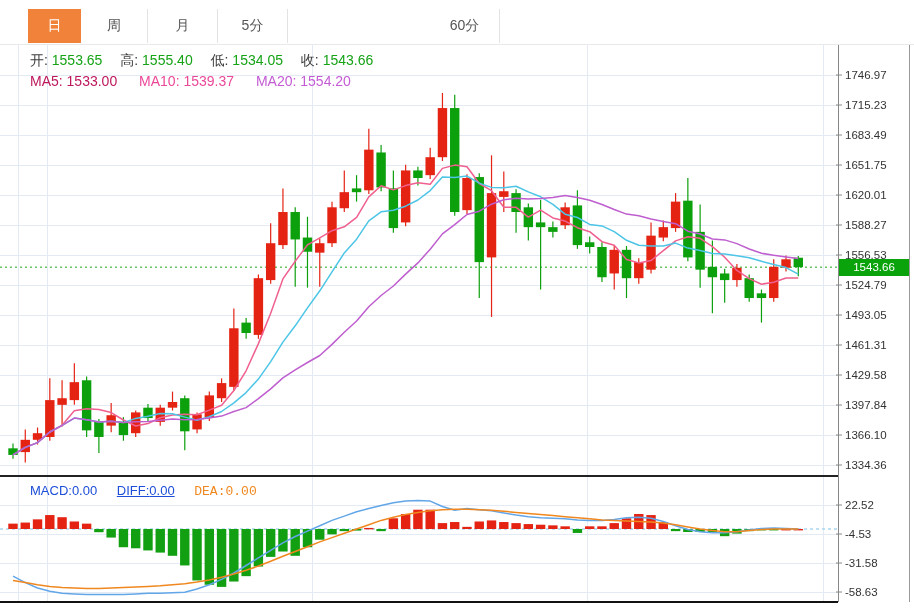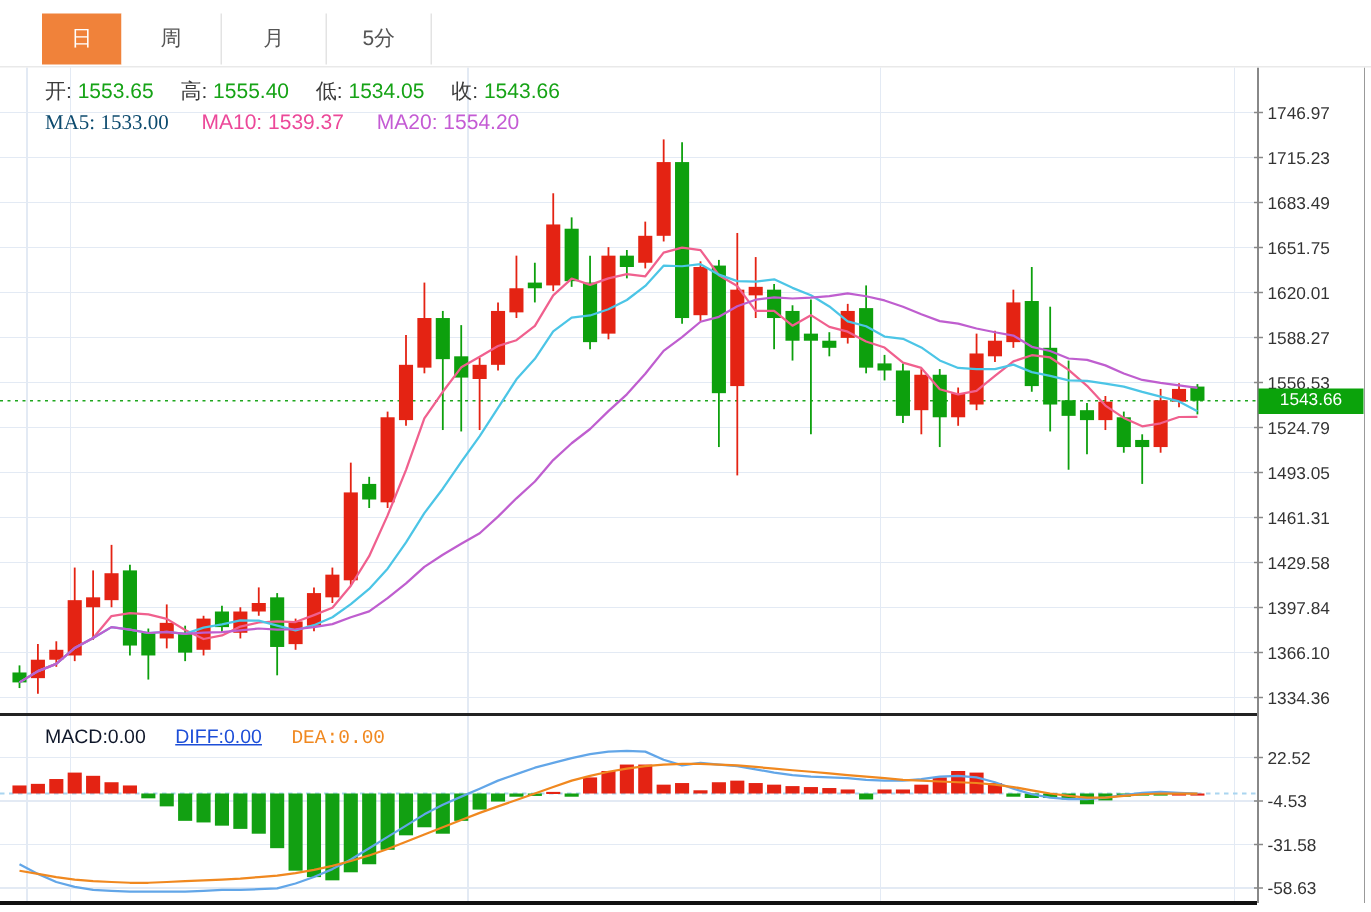--- a/index.html
+++ b/index.html
@@ -30,20 +30,21 @@
 </head>
 <body>
 
 <div class="stage">
 
   <div class="tabbar">
     <div class="tab active first" style="left:28px;width:53px;">日</div>
     <div class="tab" style="left:81px;width:67px;">周</div>
     <div class="tab" style="left:148px;width:70px;">月</div>
     <div class="tab" style="left:218px;width:70px;">5分</div>
+    <div class="tab" style="left:430px;width:70px;">60分</div>
   </div>
 
   <svg class="chart" id="chart-svg" width="914" height="608" viewBox="0 0 914 608">
       <g>
         <line x1="0" y1="75" x2="838" y2="75" stroke="#e3eaf4" stroke-width="1" shape-rendering="crispEdges"></line>
         <line x1="0" y1="105" x2="838" y2="105" stroke="#e3eaf4" stroke-width="1" shape-rendering="crispEdges"></line>
         <line x1="0" y1="135" x2="838" y2="135" stroke="#e3eaf4" stroke-width="1" shape-rendering="crispEdges"></line>
         <line x1="0" y1="165" x2="838" y2="165" stroke="#e3eaf4" stroke-width="1" shape-rendering="crispEdges"></line>
         <line x1="0" y1="195" x2="838" y2="195" stroke="#e3eaf4" stroke-width="1" shape-rendering="crispEdges"></line>
         <line x1="0" y1="225" x2="838" y2="225" stroke="#e3eaf4" stroke-width="1" shape-rendering="crispEdges"></line>
@@ -342,26 +343,26 @@
     <span class="val">1553.65</span>
     <span class="lbl">高:</span>
     <span class="val">1555.40</span>
     <span class="lbl">低:</span>
     <span class="val">1534.05</span>
     <span class="lbl">收:</span>
     <span class="val">1543.66</span>
   </div>
 
   <div class="ma-row">
-    <span class="seg" style="color:#0c4a6e;font-family:Liberation Serif, serif;"><span>MA5:</span> <span>1533.00</span></span>
+    <span class="seg" style="color:#be185d;"><span>MA5:</span> <span>1533.00</span></span>
     <span class="seg" style="color:#ec4899;"><span>MA10:</span> <span>1539.37</span></span>
     <span class="seg" style="color:#c45bd4;"><span>MA20:</span> <span>1554.20</span></span>
   </div>
 
   <div class="macd-row">
-    <span class="seg" style="color:#0f172a;"><span>MACD:</span><span>0.00</span></span>
+    <span class="seg" style="color:#1d4ed8;"><span>MACD:</span><span>0.00</span></span>
     <span class="seg" style="color:#1d4ed8;text-decoration:underline;"><span>DIFF:</span><span>0.00</span></span>
     <span class="seg" style="color:#f0881f;font-family:Liberation Mono, monospace;"><span>DEA:</span><span>0.00</span></span>
   </div>
 
   <div class="price-badge">1543.66</div>
 
 </div>
 
 </body></html>

